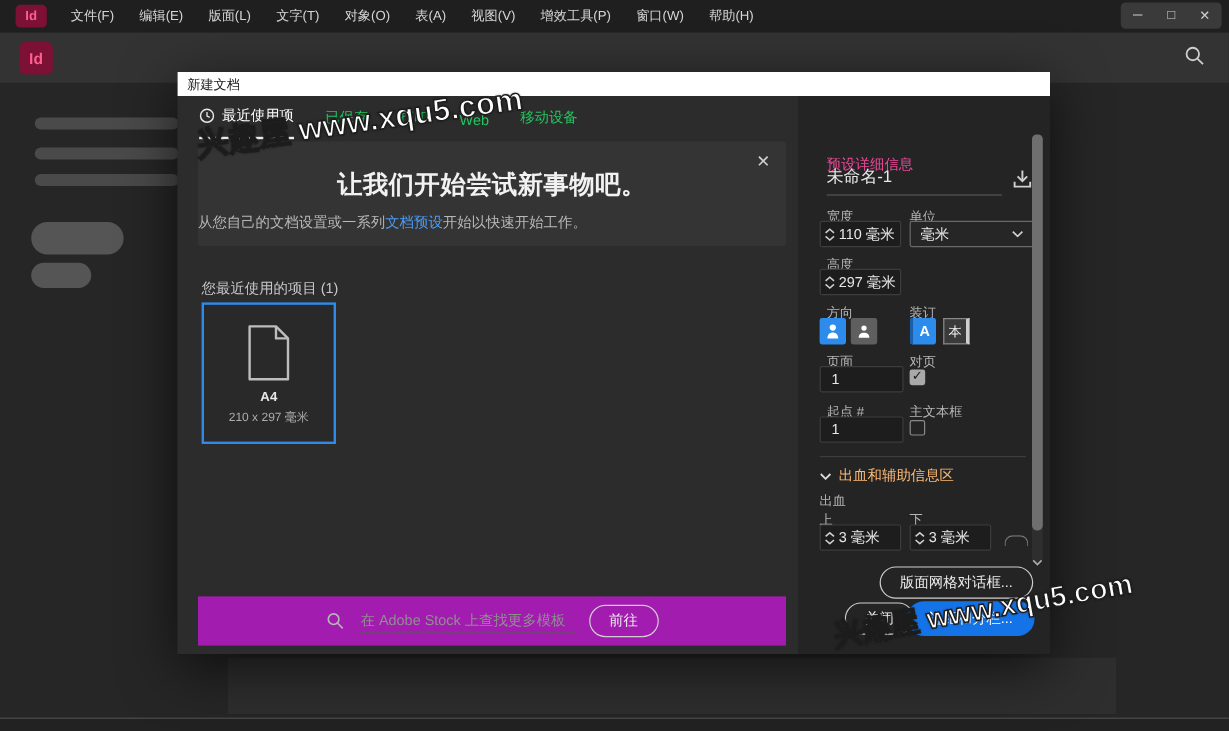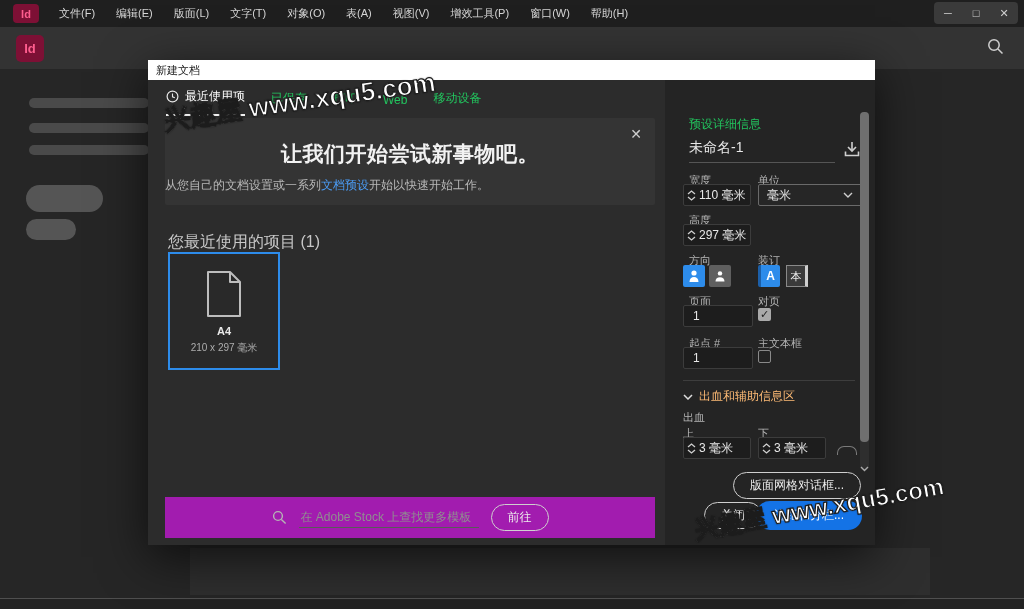--- a/index.html
+++ b/index.html
@@ -56,21 +56,21 @@
   #banner { position:absolute; left:17px; top:38px; width:490px; height:87px;
             background:#343434; border-radius:2px; }
   #banner-close { position:absolute; right:13px; top:8px; color:#cfcfcf;
                   font-size:14px; cursor:pointer; }
   #banner h1 { font-size:21px; font-weight:bold; color:#f2f2f2; text-align:center;
                margin-top:22px; letter-spacing:.5px; }
   #banner p { font-size:12px; color:#b8b8b8; margin-top:9px; }
   #banner p a { color:#4b9cf5; text-decoration:none; }
 
   
-  #recent-heading { position:absolute; left:20px; top:152px; font-size:16px; color:#c8c8c8; }
+  #recent-heading { position:absolute; left:20px; top:152px; font-size:12px; color:#c8c8c8; }
   #recent-card { position:absolute; left:20px; top:172px; width:112px; height:118px;
                  border:2px solid #2d8ceb; background:#292929; cursor:pointer;
                  display:flex; flex-direction:column; align-items:center; }
   #recent-card .doc-icon { margin-top:16px; }
   #recent-card .card-name { font-size:11px; font-weight:bold; color:#e8e8e8; margin-top:7px; }
   #recent-card .card-size { font-size:10px; color:#adadad; margin-top:4px; }
 
   
   #stock-footer { position:absolute; left:17px; top:417px; width:490px; height:41px;
                   background:#a21caf; display:flex; align-items:center; justify-content:center;
@@ -79,21 +79,21 @@
                  border-bottom:1px solid #5a5a5a; font-size:12px; color:#ddd;
                  padding:2px 2px 3px; outline:none; }
   #stock-input::placeholder { color:#8f8f8f; }
   .pill-btn { border:1.5px solid #cfcfcf; border-radius:14px; background:transparent;
               color:#ececec; font-size:12px; padding:4px 16px; cursor:pointer;
               font-family:inherit; }
 
   
   #panel { position:absolute; left:517px; top:20px; width:210px; height:465px;
            background:#242424; }
-  #panel .heading { position:absolute; left:24px; top:36px; font-size:12px; color:#22c55e;text-align:center; }
+  #panel .heading { position:absolute; left:24px; top:49px; font-size:12px; color:#ec4899;text-align:center; }
   #doc-name { position:absolute; left:24px; top:60px; width:146px; font-size:14px;
               color:#e9e9e9; background:transparent; border:none;
               border-bottom:1px solid #555; padding-bottom:6px; outline:none;
               font-family:inherit; }
   #download-btn { position:absolute; left:178px; top:60px; cursor:pointer; }
 
   .fld-label { position:absolute; font-size:11px; color:#b5b5b5; }
   .stepper { position:absolute; width:68px; height:22px; background:#1d1d1d;
              border:1px solid #3c3c3c; border-radius:2px; display:flex; align-items:center; }
   .chev-col { width:15px; height:100%; display:flex; flex-direction:column;

